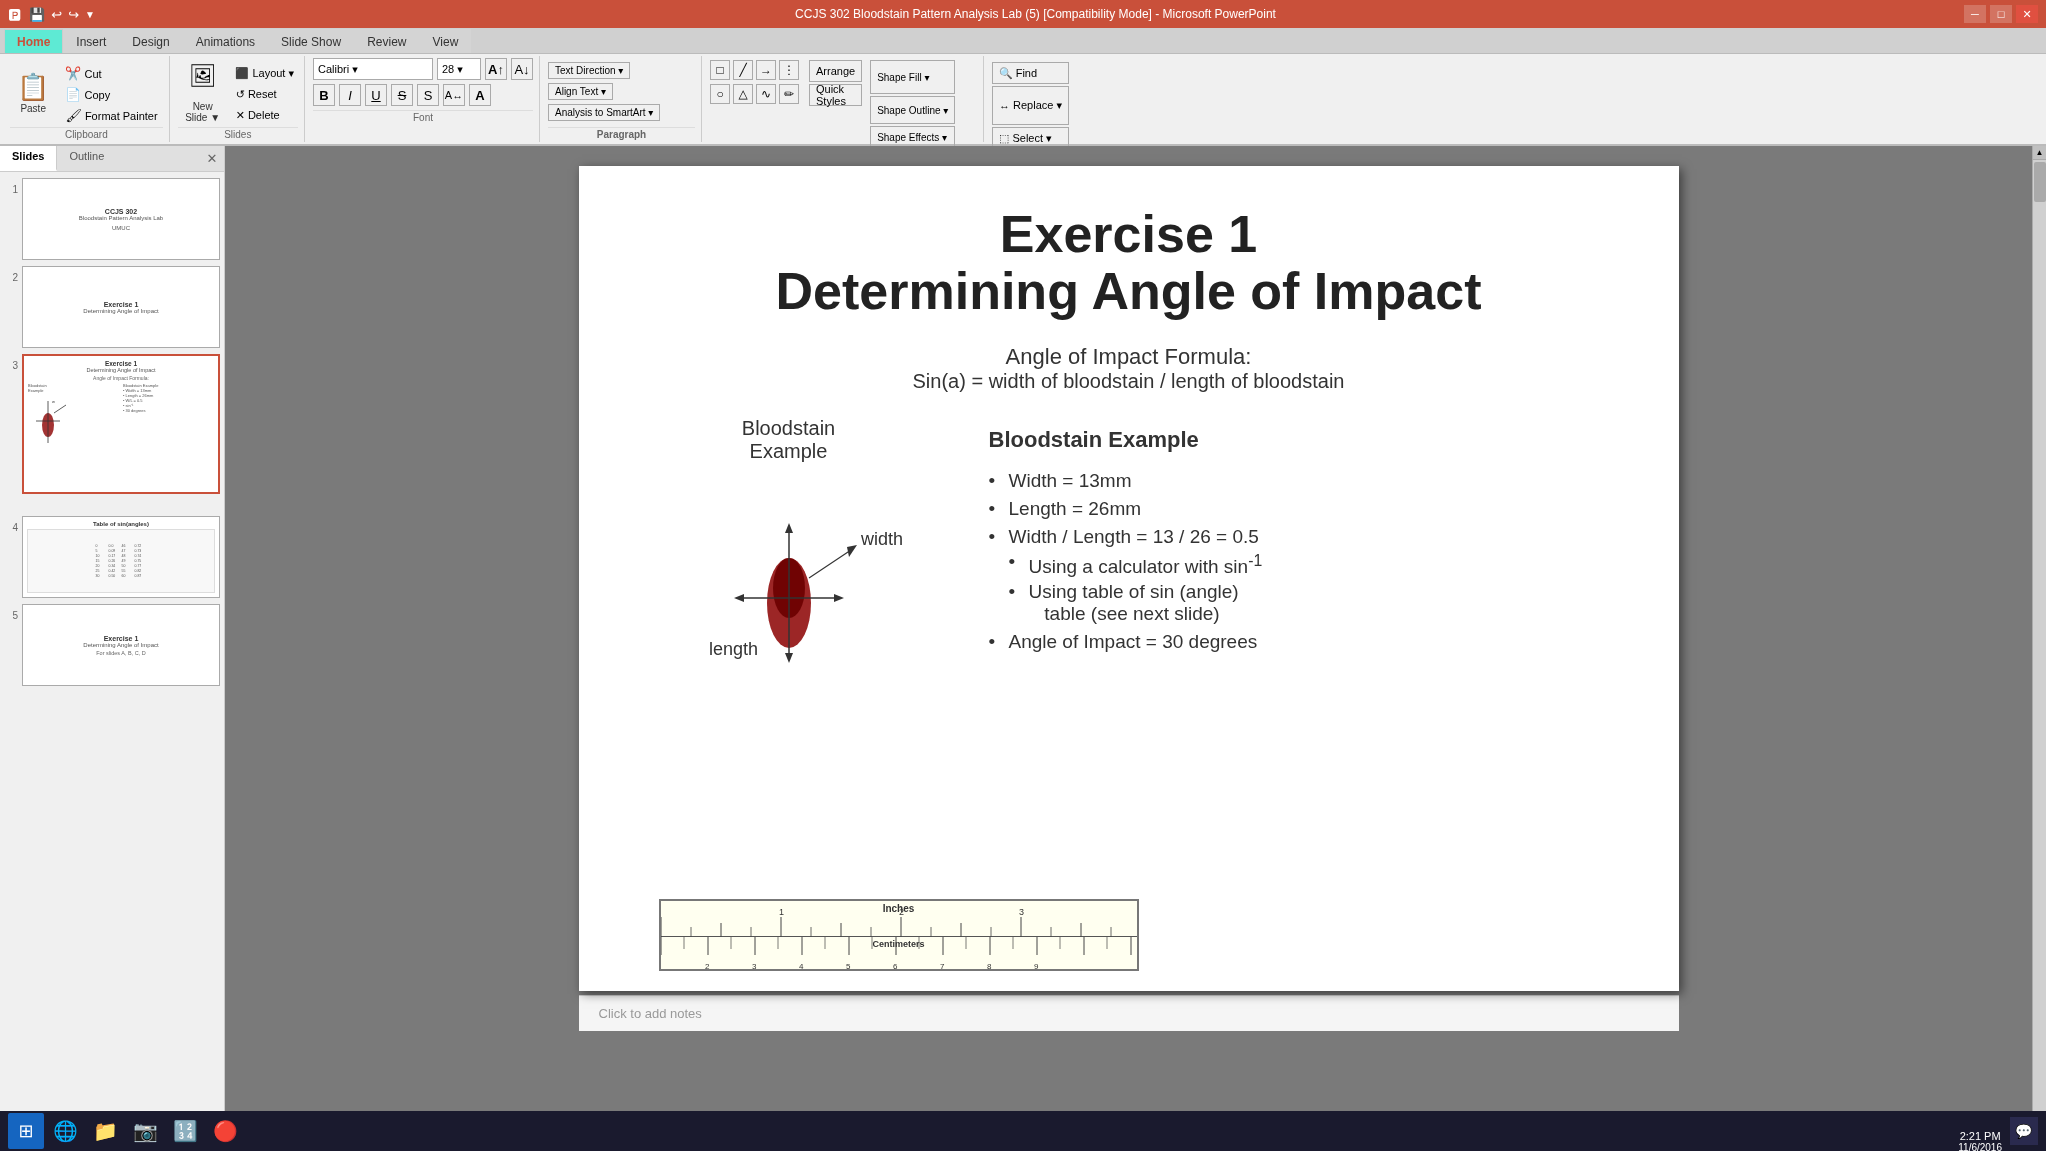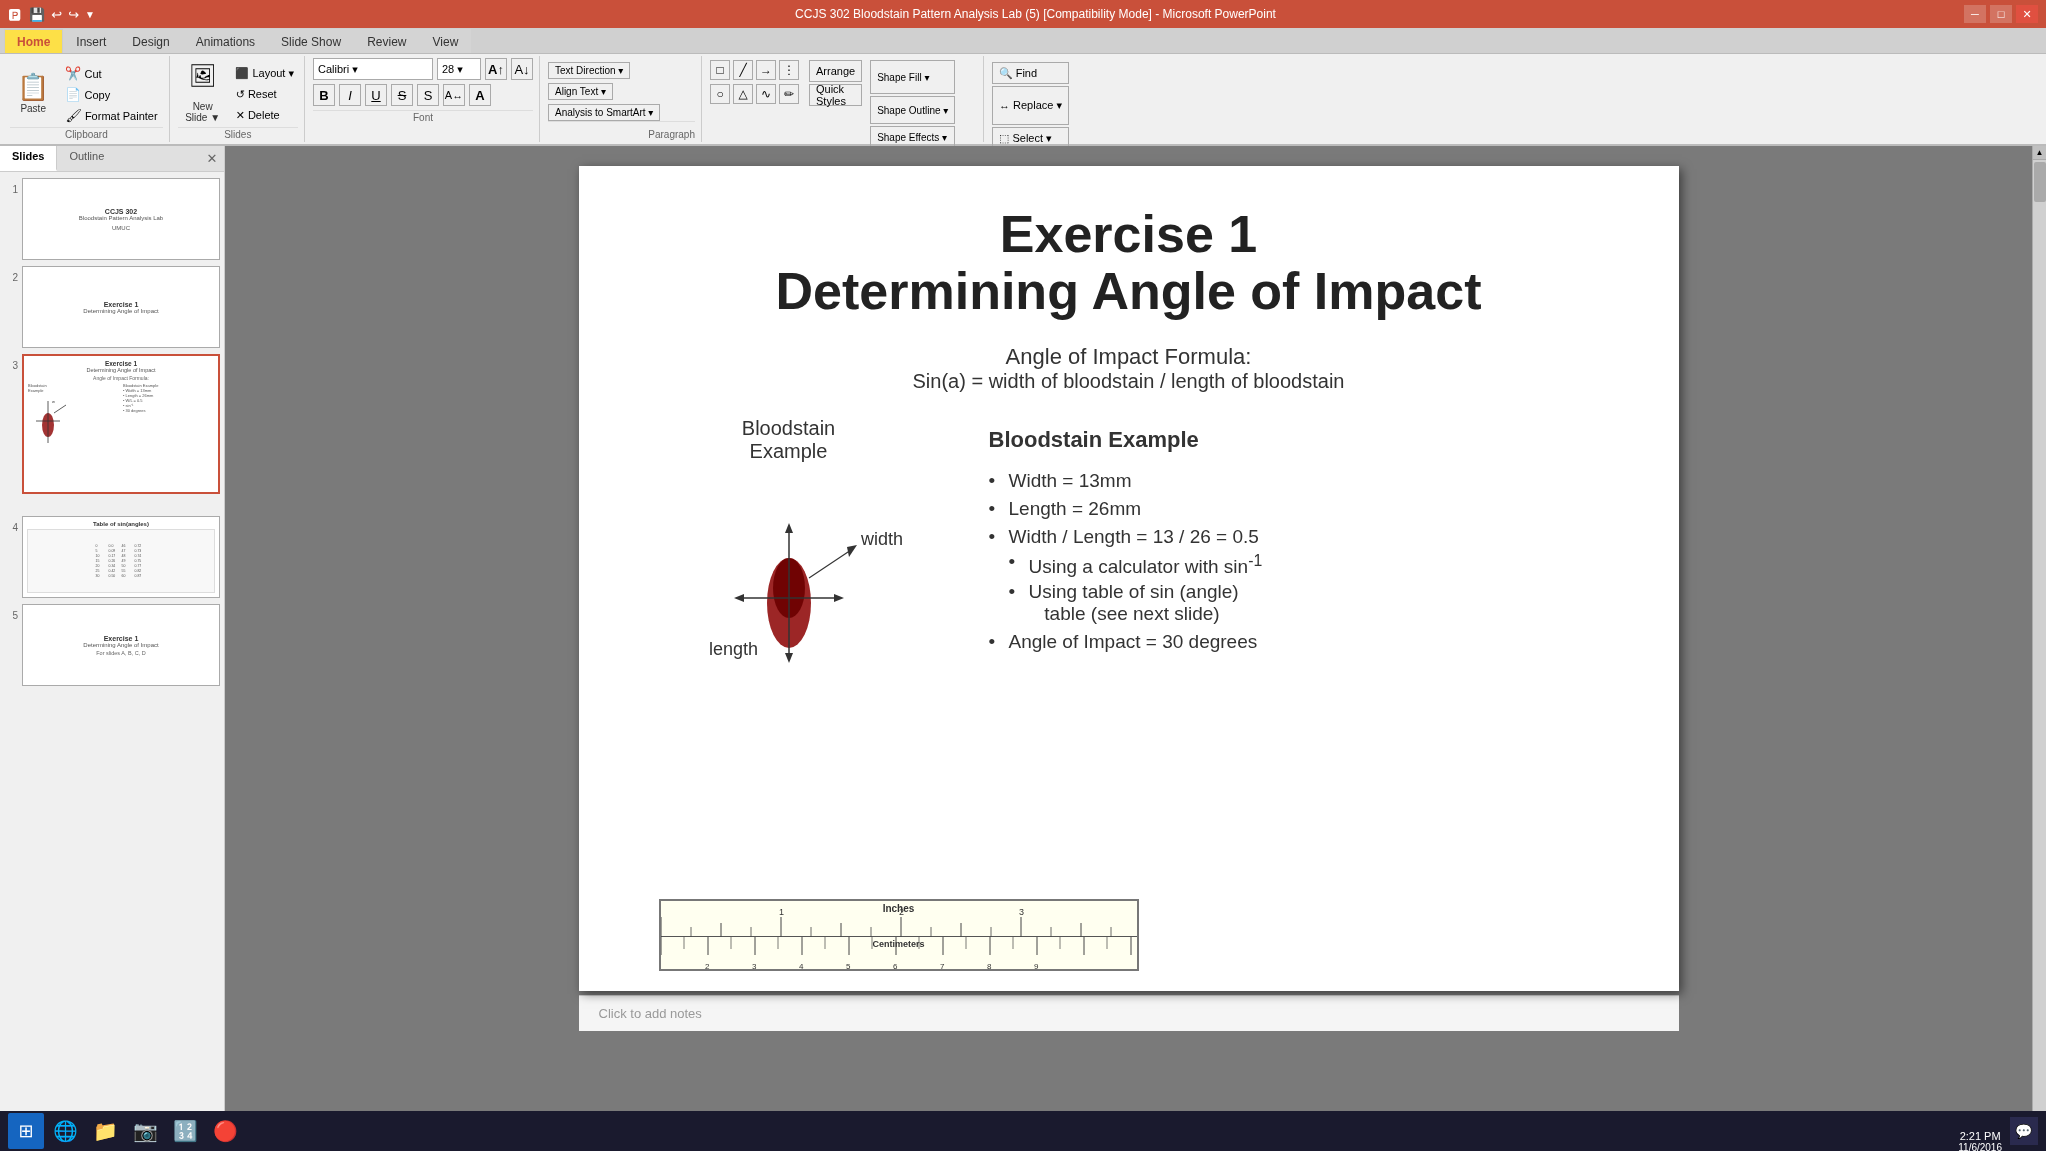--- a/index.html
+++ b/index.html
@@ -10,21 +10,21 @@
       background: #c9503a;
       height: 28px;
       display: flex;
       align-items: center;
       padding: 0 8px;
       color: white;
       font-size: 12px;
       justify-content: space-between;
     }
     .ribbon-tab { padding: 4px 12px; font-size: 12px; cursor: pointer; background: #d4d4d4; border: 1px solid transparent; border-bottom: none; color: #333; height: 24px; display: flex; align-items: center; }
-    .ribbon-tab.active { background: #fde047; border: 1px solid #ccc; border-bottom: none; color: #c9503a; font-weight: bold; }
+    .ribbon-tab.active { background: #5eead4; border: 1px solid #ccc; border-bottom: none; color: #c9503a; font-weight: bold; }
 
     #app-wrapper { width: 2046px; height: 1151px; display: flex; flex-direction: column; }
   </style>
 </head>
 <body>
 
 <div id="app-wrapper">
 
   <div id="title-bar">
     <div style="color:white; font-size:14px; margin-right:8px;">🅿</div>
@@ -124,21 +124,21 @@
         <div style="display:flex; gap:3px; align-items:center;">
           <div style="padding:2px 6px; border:1px solid #aaa; cursor:pointer; font-size:10px;">Text Direction ▾</div>
         </div>
         <div style="display:flex; gap:3px; align-items:center;">
           <div style="padding:2px 6px; border:1px solid #aaa; cursor:pointer; font-size:10px;">Align Text ▾</div>
         </div>
         <div style="display:flex; gap:3px; align-items:center;">
           <div style="padding:2px 6px; border:1px solid #aaa; cursor:pointer; font-size:10px;">Analysis to SmartArt ▾</div>
         </div>
       </div>
-      <div style="font-size:10px; color:#666; text-align:right; border-top:1px solid #ddd; padding-top:7px;">Paragraph</div>
+      <div style="font-size:10px; color:#666; text-align:center; border-top:1px solid #ddd; padding-top:1px;font-weight:bold;">Paragraph</div>
     </div>
 
     <div style="display:flex; flex-direction:column; border-right:1px solid #ccc; padding:2px 6px; min-width:280px;">
       <div style="display:flex; gap:4px; align-items:flex-start; flex:1; padding-top:2px;">
         <div style="display:flex; flex-direction:column; gap:4px;">
           <div style="display:flex; gap:3px;">
             <div style="width:20px; height:20px; border:1px solid #aaa; cursor:pointer; display:flex; align-items:center; justify-content:center;">□</div>
             <div style="width:20px; height:20px; border:1px solid #aaa; cursor:pointer; display:flex; align-items:center; justify-content:center;">╱</div>
             <div style="width:20px; height:20px; border:1px solid #aaa; cursor:pointer; display:flex; align-items:center; justify-content:center;">→</div>
             <div style="width:20px; height:20px; border:1px solid #aaa; cursor:pointer; display:flex; align-items:center; justify-content:center;">⋮</div>

